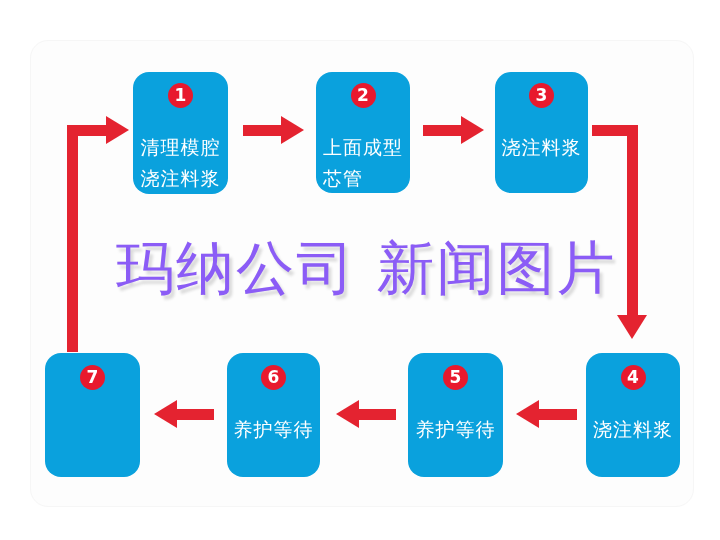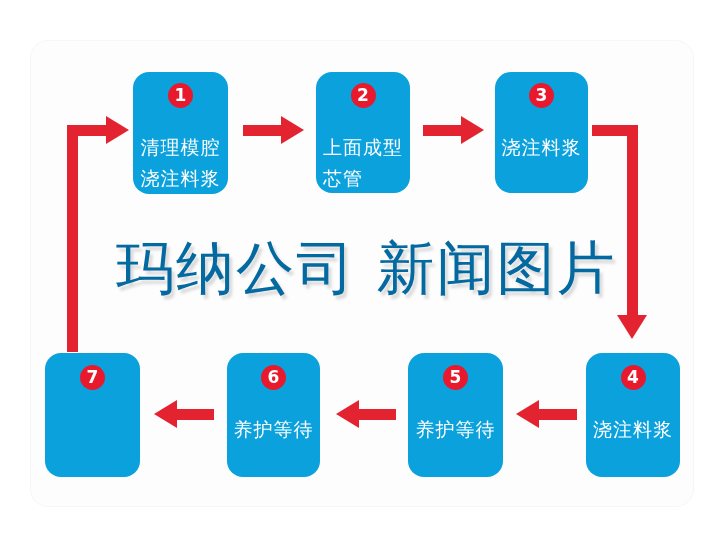--- a/index.html
+++ b/index.html
@@ -27,21 +27,21 @@
     border: 1px solid #f6f6f6;
     border-radius: 18px;
   }
   .watermark {
     position: absolute;
     left: 116px;
     top: 230px;
     font-size: 58px;
     letter-spacing: 2px;
     white-space: nowrap;
-    color: #0369a1;
+    color: #8b5cf6;
     text-shadow: 3px 4px 3px #d9d9d9, 0 0 1px #ececec;
     user-select: none;
   }
   .step {
     position: absolute;
     background: var(--blue, #0aa1dd);
     border-radius: 16px;
     display: flex;
     flex-direction: column;
     align-items: center;

